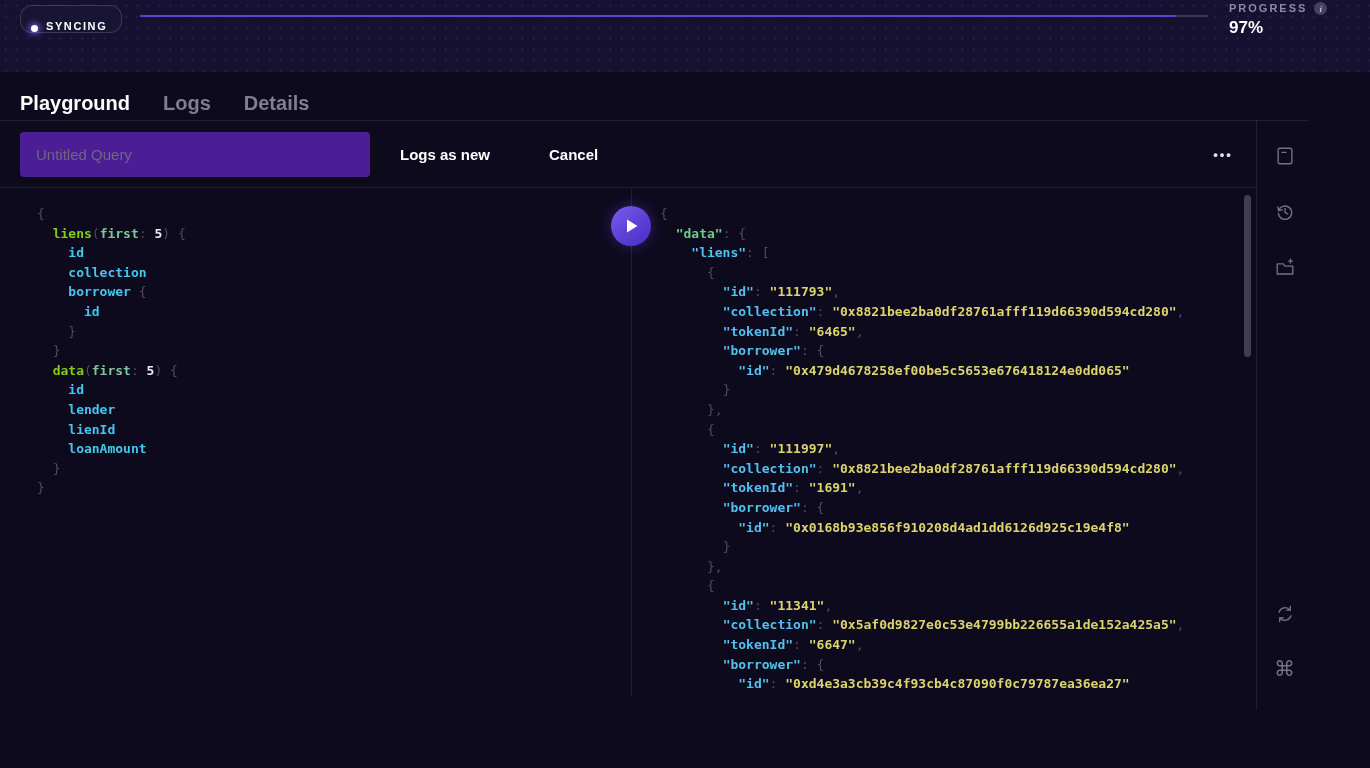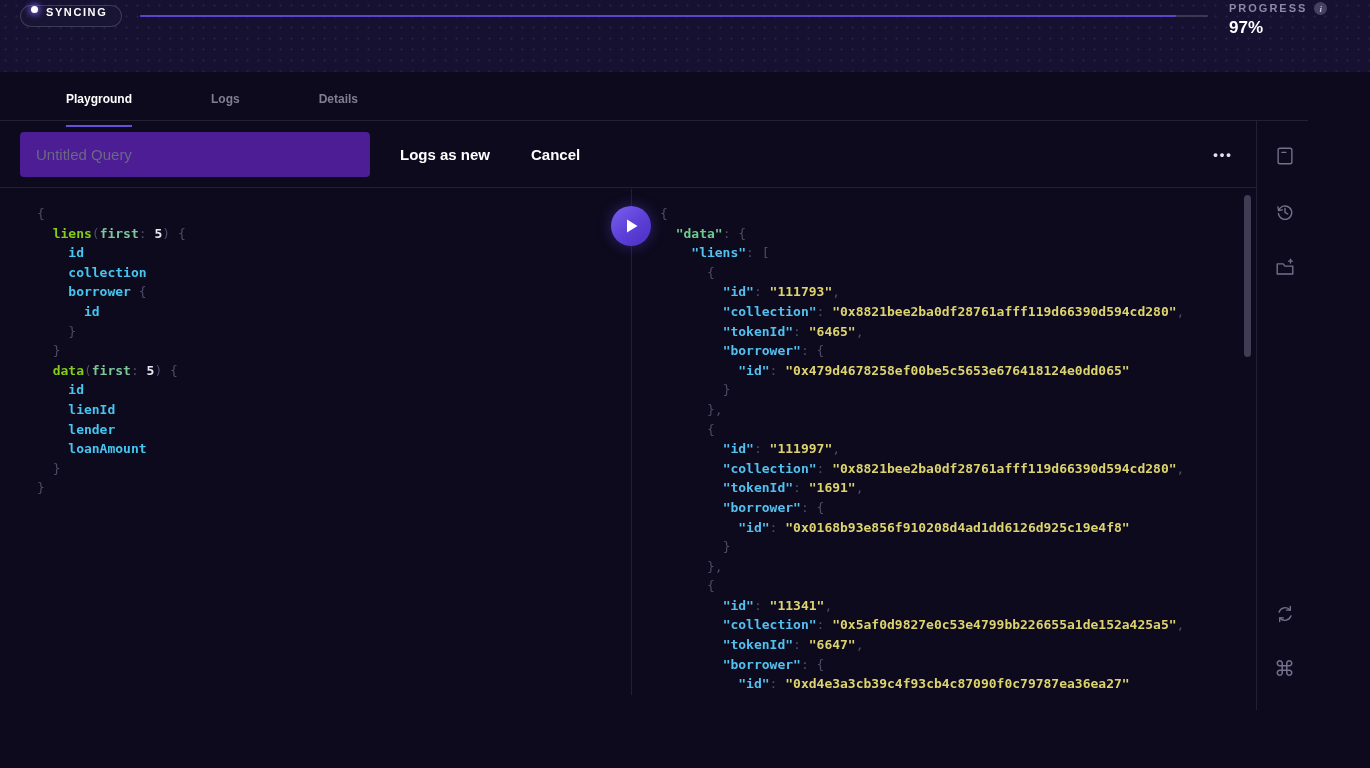--- a/index.html
+++ b/index.html
@@ -11,22 +11,22 @@
     color:#e8e6f2;
   }
   
   .header-band {
     position:absolute; left:0; top:0; width:1370px; height:72px;
     background:#161031;
     background-image: radial-gradient(rgba(150,135,210,0.10) 1px, transparent 1.3px);
     background-size:11px 11px;
   }
   .sync-badge {
-    position:absolute; left:20px; top:5px; height:22px;
-    display:flex; align-items:flex-start; gap:8px;
+    position:absolute; left:20px; top:5px; height:28px;
+    display:flex; align-items:flex-end; gap:8px;
     padding:0 14px 0 10px;
     border:1px solid rgba(255,255,255,0.16);
     border-radius:12px;
     background:rgba(26,21,52,0.75);
   }
   .sync-dot {
     width:7px; height:7px; border-radius:50%; background:#ffffff;
     box-shadow:0 0 6px 2px rgba(126,102,240,0.85);
   }
   .sync-label { color:#ffffff; font-size:11px; font-weight:bold; letter-spacing:1.6px; }
@@ -42,22 +42,22 @@
     width:13px; height:13px; border-radius:50%; background:#454160;
     color:#c9c6da; font-size:9px; font-weight:bold;
     display:flex; align-items:center; justify-content:center;
     font-family:"Liberation Serif", serif; font-style:italic;
   }
   .progress-value { margin-top:3px; color:#ffffff; font-size:17px; font-weight:bold; }
 
   
   .tabs { position:absolute; left:20px; top:92px; display:flex; gap:33px; }
   .tab {
-    font-size:12px; font-weight:bold; color:#827d92;
-    padding-bottom:19px; cursor:pointer;margin-left:46px;
+    font-size:20px; font-weight:bold; color:#827d92;
+    padding-bottom:19px; cursor:pointer;
   }
   .tab.active { color:#ffffff; border-bottom:2px solid #6a4fd8; }
   .tabs-border { position:absolute; left:0; top:120px; width:1308px; height:1px; background:#232036; }
 
   
   .toolbar {
     position:absolute; left:0; top:121px; width:1256px; height:67px;
     border-bottom:1px solid #232036;
   }
   .query-name-input {
@@ -67,21 +67,21 @@
     font-family:"Liberation Sans", sans-serif;
   }
   .query-name-input::placeholder { color:#6c6884; }
   .txt-btn {
     position:absolute; top:0; height:67px;
     background:none; border:none; cursor:pointer;
     color:#ffffff; font-size:15px; font-weight:bold;
     font-family:"Liberation Sans", sans-serif;
   }
   .btn-save { left:400px; }
-  .btn-cancel { left:531px; }
+  .btn-cancel { left:549px; }
   .btn-more {
     position:absolute; left:1200px; top:0; height:67px; width:46px;
     background:none; border:none; cursor:pointer;
     color:#e2e0ec; font-size:13px; font-weight:bold; letter-spacing:2px;
   }
 
   
   .code { font-family:"DejaVu Sans Mono","Liberation Mono",monospace; font-size:13px; }
   .code-line { white-space:pre; line-height:19.6px; height:19.6px; font-weight:bold; }
   .t-pn   { color:#4e4b66; font-weight:normal; }
@@ -164,22 +164,22 @@
     <div class="code-line"><span class="t-pn">{</span></div>
     <div class="code-line"><span class="t-txt">  </span><span class="t-root">liens</span><span class="t-pn">(</span><span class="t-arg">first</span><span class="t-pn">:</span><span class="t-txt"> </span><span class="t-num">5</span><span class="t-pn">)</span><span class="t-txt"> </span><span class="t-pn">{</span></div>
     <div class="code-line"><span class="t-txt">    </span><span class="t-fld">id</span></div>
     <div class="code-line"><span class="t-txt">    </span><span class="t-fld">collection</span></div>
     <div class="code-line"><span class="t-txt">    </span><span class="t-fld">borrower</span><span class="t-txt"> </span><span class="t-pn">{</span></div>
     <div class="code-line"><span class="t-txt">      </span><span class="t-fld">id</span></div>
     <div class="code-line"><span class="t-txt">    </span><span class="t-pn">}</span></div>
     <div class="code-line"><span class="t-txt">  </span><span class="t-pn">}</span></div>
     <div class="code-line"><span class="t-txt">  </span><span class="t-root">data</span><span class="t-pn">(</span><span class="t-arg">first</span><span class="t-pn">:</span><span class="t-txt"> </span><span class="t-num">5</span><span class="t-pn">)</span><span class="t-txt"> </span><span class="t-pn">{</span></div>
     <div class="code-line"><span class="t-txt">    </span><span class="t-fld">id</span></div>
+    <div class="code-line"><span class="t-txt">    </span><span class="t-fld">lender</span></div>
     <div class="code-line"><span class="t-txt">    </span><span class="t-fld">lienId</span></div>
-    <div class="code-line"><span class="t-txt">    </span><span class="t-fld">lender</span></div>
     <div class="code-line"><span class="t-txt">    </span><span class="t-fld">loanAmount</span></div>
     <div class="code-line"><span class="t-txt">  </span><span class="t-pn">}</span></div>
     <div class="code-line"><span class="t-pn">}</span></div>
   </div>
 
 <div class="pane-divider"></div>
 
 <button class="run-button">
   <svg width="15" height="16" viewBox="0 0 15 16">
     <polygon points="3,1.5 13.5,8 3,14.5" fill="#ffffff" stroke="none"></polygon>

